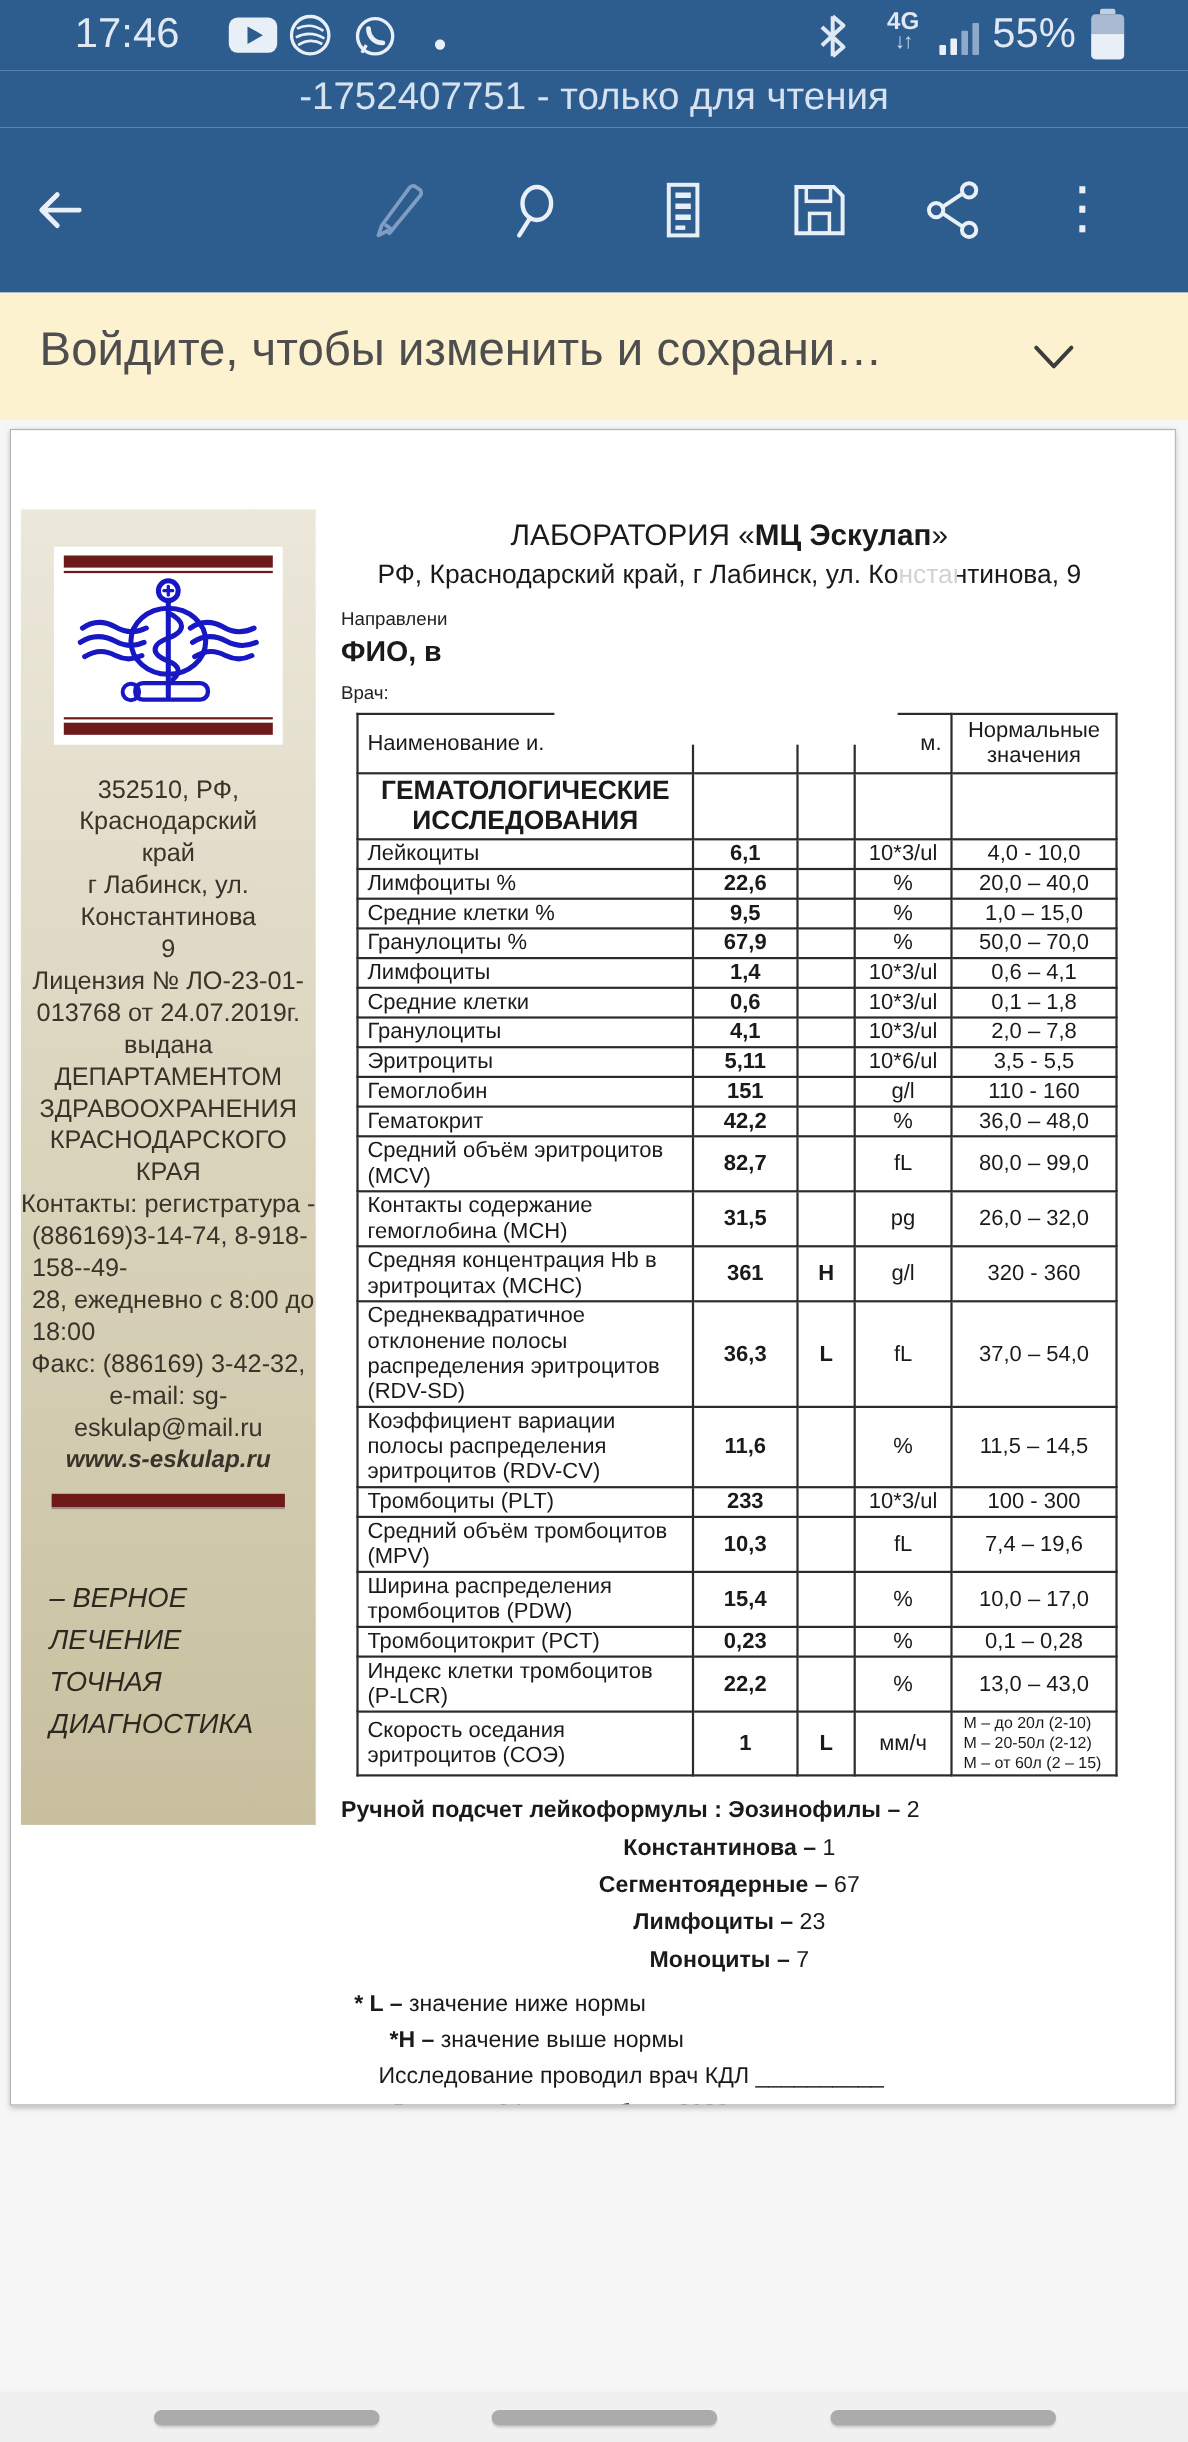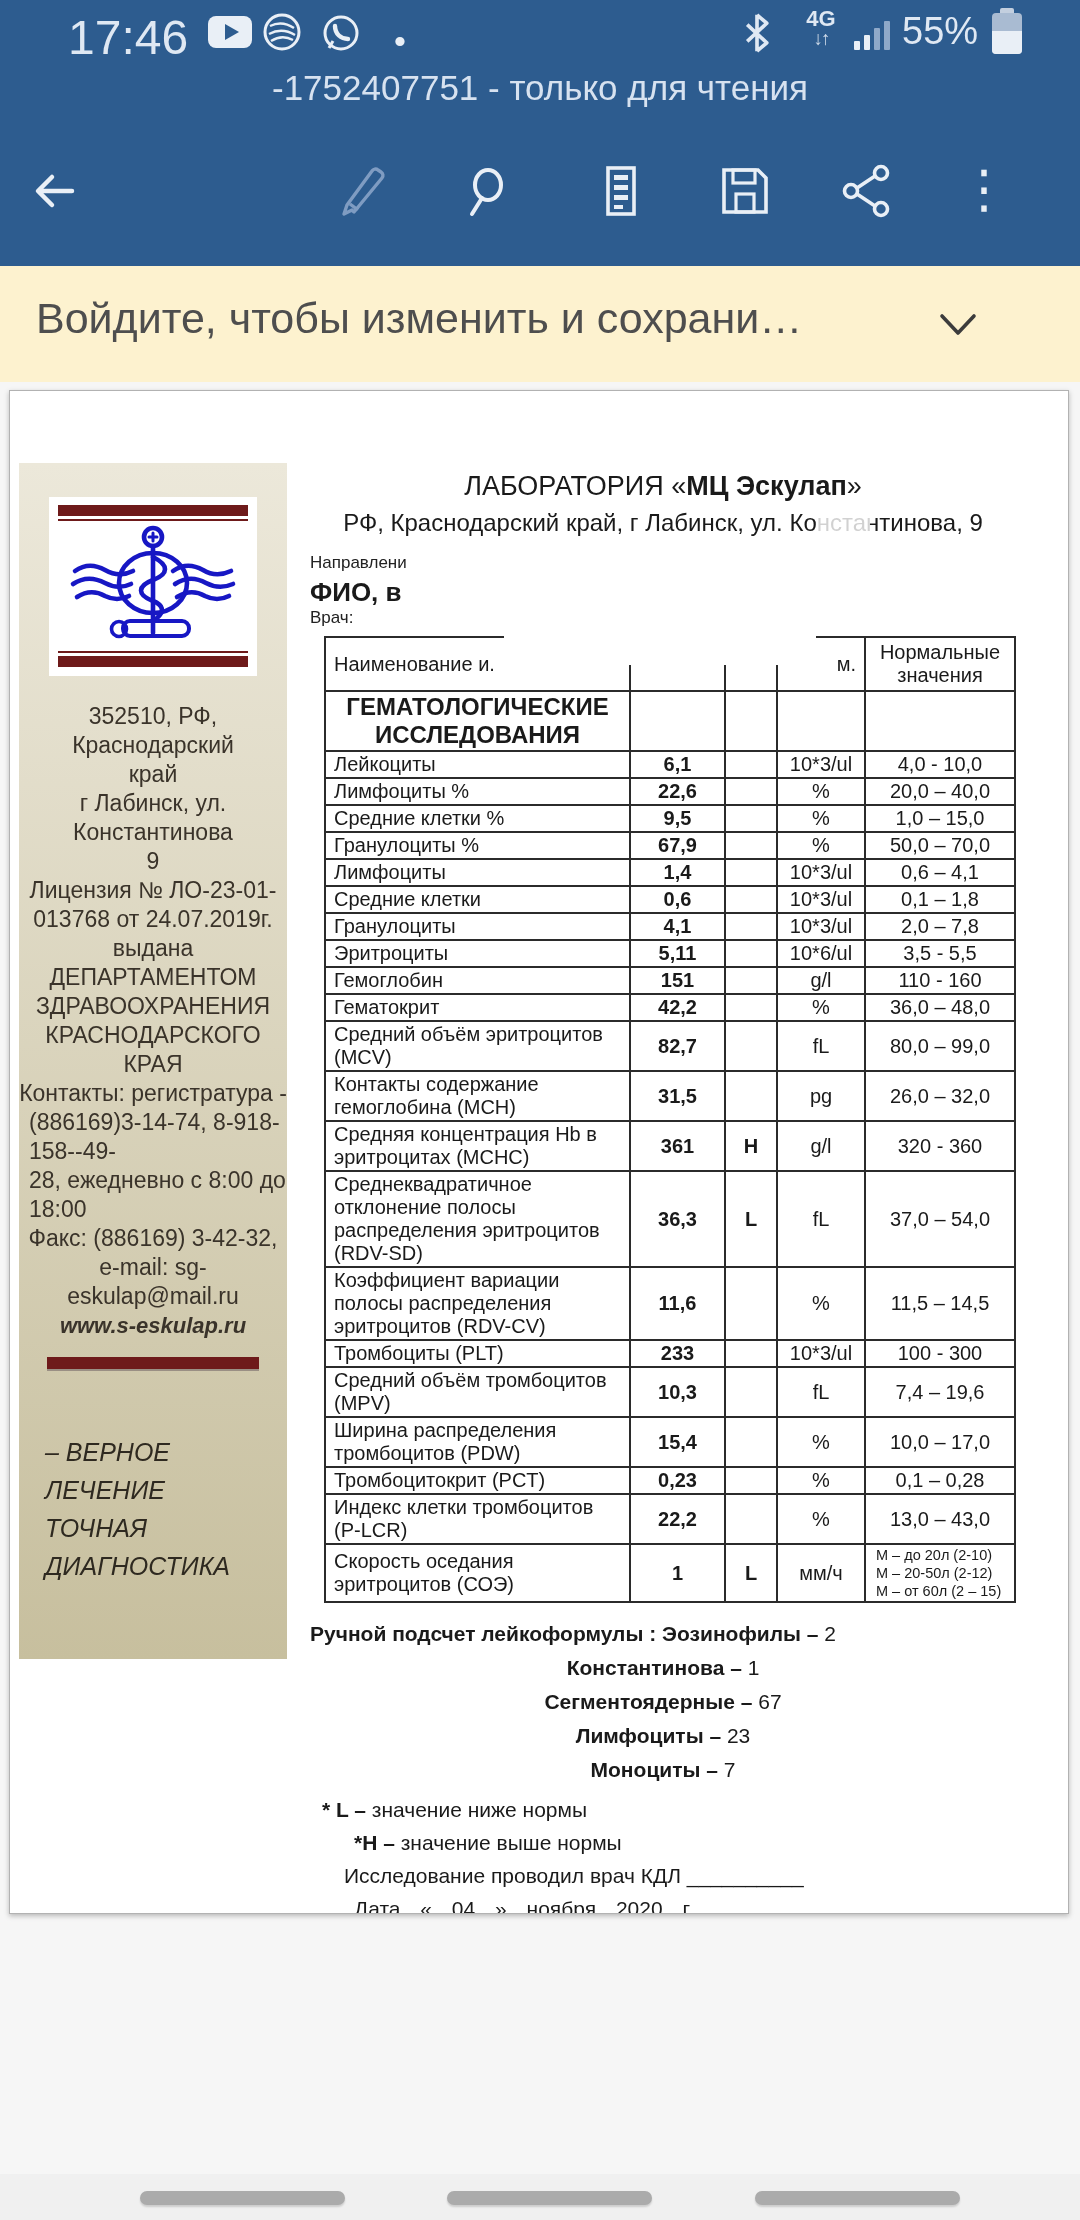--- a/index.html
+++ b/index.html
@@ -1,21 +1,21 @@
 <!DOCTYPE html>
 <html><head>
 <meta charset="utf-8">
 <style>
   html,body{margin:0;padding:0;background:#dcdcdc;}
   .screen{position:relative;width:1080px;height:2220px;overflow:hidden;
     font-family:"Liberation Sans",sans-serif;background:#f6f6f6;}
 
   
   .statusbar{position:absolute;left:0;top:0;width:1080px;height:64px;background:#2d5c8f;}
-  .sb-time{position:absolute;left:68px;top:10px;font-size:48px;color:#dfe8f3;}
+  .sb-time{position:absolute;left:68px;top:10px;font-size:38px;color:#dfe8f3;}
   .yt{position:absolute;left:208px;top:16px;width:44px;height:32px;background:#e9eff6;border-radius:8px;}
   .yt::after{content:"";position:absolute;left:17px;top:8px;border-left:14px solid #2d5c8f;
     border-top:8px solid transparent;border-bottom:8px solid transparent;}
   .swirl{position:absolute;left:262px;top:12px;}
   .wa{position:absolute;left:320px;top:12px;}
   .sb-dot{position:absolute;left:394px;top:22px;font-size:34px;color:#e9eff6;}
   .bt{position:absolute;left:740px;top:12px;}
   .fourg{position:absolute;left:798px;top:8px;width:46px;text-align:center;color:#dfe8f3;}
   .fourg .g{display:block;font-size:22px;font-weight:bold;line-height:22px;}
   .fourg .arrs{display:block;font-size:19px;line-height:18px;letter-spacing:-2px;color:#cdd9e8;}
@@ -63,21 +63,21 @@
   .sidebar-bar{width:212px;height:12px;background:#6e1a1a;margin:18px 0 0 28px;box-shadow:0 2px 0 #9a8f84;}
   .slogan{margin:64px 0 0 26px;font-style:italic;font-size:25px;line-height:38px;color:#2e2920;}
 
   
   .main{position:absolute;left:300px;top:0;width:706px;height:1522px;padding-top:80px;box-sizing:border-box;color:#1a1a1a;}
   .labname{text-align:center;font-size:27px;line-height:30px;}
   .labname b{font-weight:bold;}
   .labaddr{position:relative;text-align:center;font-size:24px;line-height:28px;margin-top:8px;}
   .ref{font-size:17px;margin-top:16px;color:#222;}
   .fio{font-size:26px;margin-top:4px;font-weight:bold;}
-  .doctor{font-size:17px;margin-top:0;margin-bottom:8px;color:#222;}
+  .doctor{font-size:17px;margin-top:12px;margin-bottom:8px;color:#222;}
   .redact{position:absolute;background:#fff;}
   .smudge{position:absolute;background:rgba(255,255,255,.8);}
 
   
   .twrap{position:relative;margin-left:14px;width:692px;}
   table.res{border-collapse:collapse;width:690px;table-layout:fixed;}
   table.res td,table.res th{border:2px solid #2b2b2b;padding:1px 8px;font-size:20px;line-height:23px;
     vertical-align:middle;overflow:hidden;}
   col.c-name{width:305px;}col.c-val{width:95px;}col.c-flag{width:52px;}col.c-units{width:88px;}col.c-norm{width:150px;}
   th{font-weight:normal;text-align:left;}

